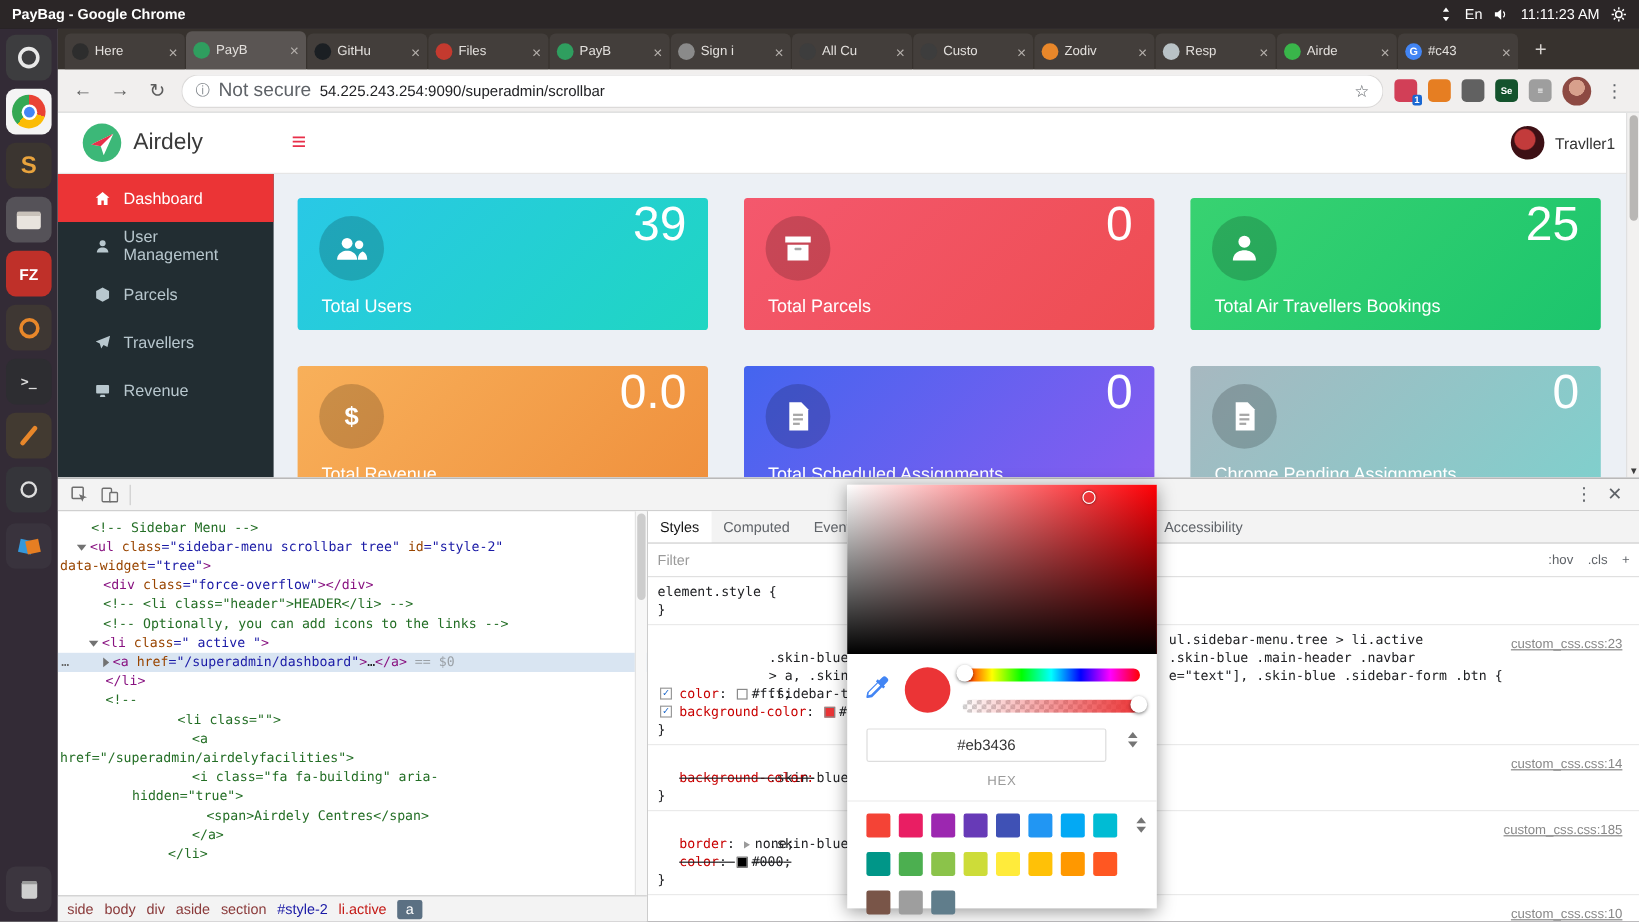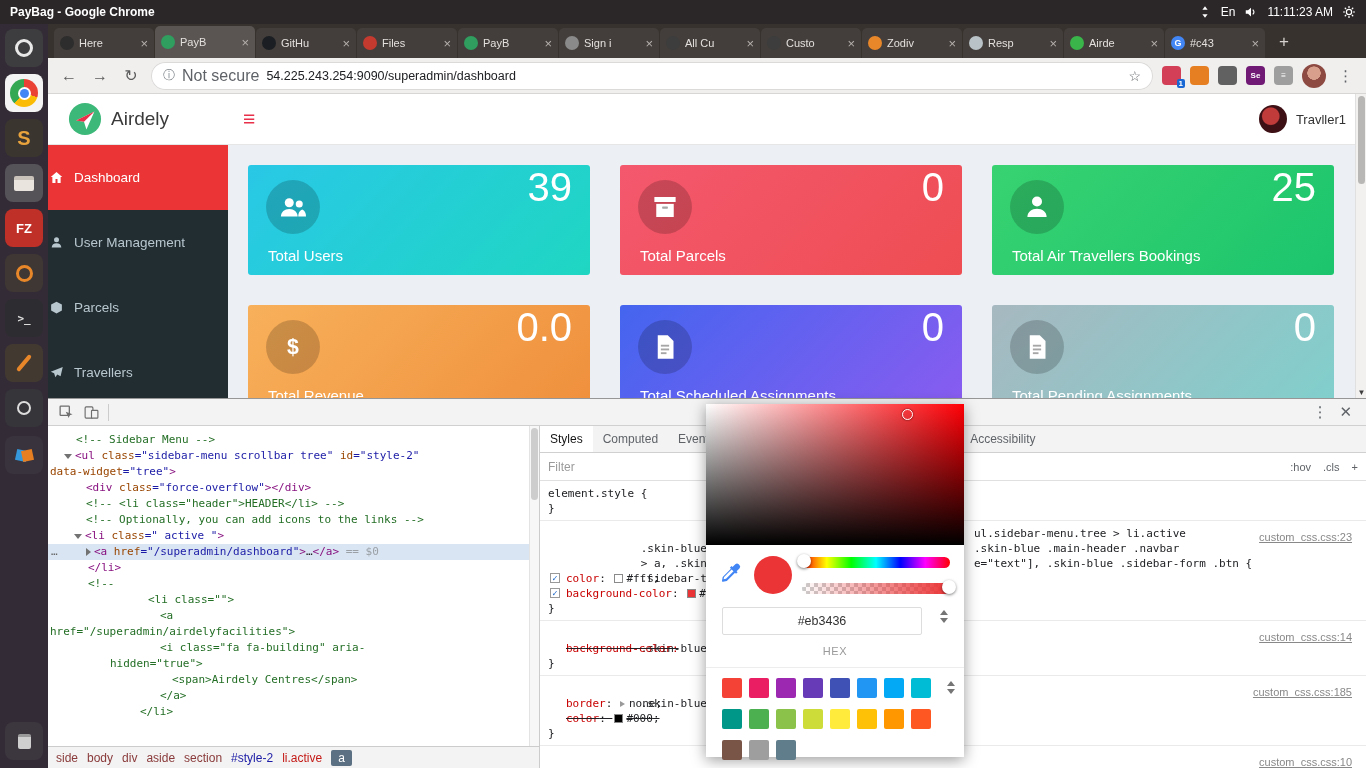--- a/index.html
+++ b/index.html
@@ -43,21 +43,21 @@
   
   #page { position:absolute; top:70px; left:0; width:1318px; height:304px; background:#ecf0f5; overflow:hidden; }
   #appheader { height:51px; background:#fff; border-bottom:1px solid #e6e6e6; display:flex; align-items:center; padding:0 20px; position:relative; }
   #appheader .brand { display:flex; align-items:center; gap:9px; font-size:19px; color:#3a3a3a; }
   #hamburger { position:absolute; left:195px; color:#e8304a; font-size:21px; font-weight:bold; }
   #headright { margin-left:auto; display:flex; align-items:center; gap:9px; font-size:13px; color:#333; }
   #user-avatar { width:28px; height:28px; border-radius:50%; background:radial-gradient(circle at 42% 40%, #c23b3b 0 35%, #3d1015 40% 100%); }
 
   #appbody { position:absolute; top:51px; left:0; right:0; height:253px; display:flex; overflow:hidden; }
   #sidebar { width:180px; background:#222d32; flex:none; }
-  .s-item { display:flex; align-items:center; gap:10px; padding:0 1px; height:65px; color:#b8c7ce; font-size:13.5px; }
+  .s-item { display:flex; align-items:center; gap:10px; padding:0 30px; height:40px; color:#b8c7ce; font-size:13.5px; }
   .s-item svg { width:15px; height:15px; flex:none; }
   .s-item.active { background:#eb3436; color:#fff; }
   #main { flex:1; padding:20px 0 0 20px; position:relative; overflow:hidden; }
   #cards { display:flex; flex-wrap:wrap; gap:30px; width:1110px; }
   .card { width:342px; height:110px; border-radius:3px; position:relative; color:#fff; flex:none; }
   .card-value { position:absolute; top:0px; right:18px; font-size:40px; font-weight:300; }
   .card-icon { position:absolute; left:18px; top:15px; width:54px; height:54px; border-radius:50%; background:rgba(0,0,0,.18); display:flex; align-items:center; justify-content:center; }
   .card-icon svg { width:30px; height:30px; color:#fff; }
   .card-label { position:absolute; left:20px; bottom:11px; font-size:15px; }
 
@@ -264,29 +264,29 @@
     <span id="newtab">+</span>
   </div>
 
   <div id="toolbar">
     <span class="nav-btn">←</span>
     <span class="nav-btn">→</span>
     <span class="nav-btn">↻</span>
     <div id="omnibox">
       <span class="info">ⓘ</span>
       <span class="sec">Not secure</span>
-      <span class="url">54.225.243.254:9090/superadmin/dashboard</span>
+      <span class="url">54.225.243.254:9090/superadmin/scrollbar</span>
       <span class="star">☆</span>
     </div>
     <span class="ext" style="background:#d23f57">
         <span class="badge">1</span>
       </span>
     <span class="ext" style="background:#e67e22"></span>
     <span class="ext" style="background:#616161"></span>
-    <span class="ext" style="background:#701a75">Se</span>
+    <span class="ext" style="background:#14532d">Se</span>
     <span class="ext" style="background:#9e9e9e">≡</span>
     <span id="profile-avatar"></span>
     <span id="menu-dots">⋮</span>
   </div>
 
   <div id="page">
     <div id="appheader">
       <div class="brand">
         <svg width="34" height="34" viewBox="0 0 36 36">
             <circle cx="18" cy="18" r="17" fill="#3cb878"></circle>
@@ -405,21 +405,21 @@
             <div class="card" style="background: linear-gradient(135deg, rgb(167, 184, 192), rgb(127, 208, 205));">
               <div class="card-icon">
                 <svg viewBox="0 0 24 24">
                   <path d="M6.2 2.6h8l4.6 4.6v14.2H6.2z"></path>
                   <rect x="8.7" y="10.2" width="6.6" height="1.5" fill="rgba(0,0,0,.35)"></rect>
                   <rect x="8.7" y="13.2" width="6.6" height="1.5" fill="rgba(0,0,0,.35)"></rect>
                   <rect x="8.7" y="16.2" width="4.5" height="1.5" fill="rgba(0,0,0,.35)"></rect>
                 </svg>
               </div>
               <div class="card-value">0</div>
-              <div class="card-label">Total Pending Assignments</div>
+              <div class="card-label">Chrome Pending Assignments</div>
             </div>
           </div>
       </div>
     </div>
     <div id="page-scroll">
       <div id="page-thumb"></div>
       <div id="page-down">▼</div>
     </div>
   </div>
 

